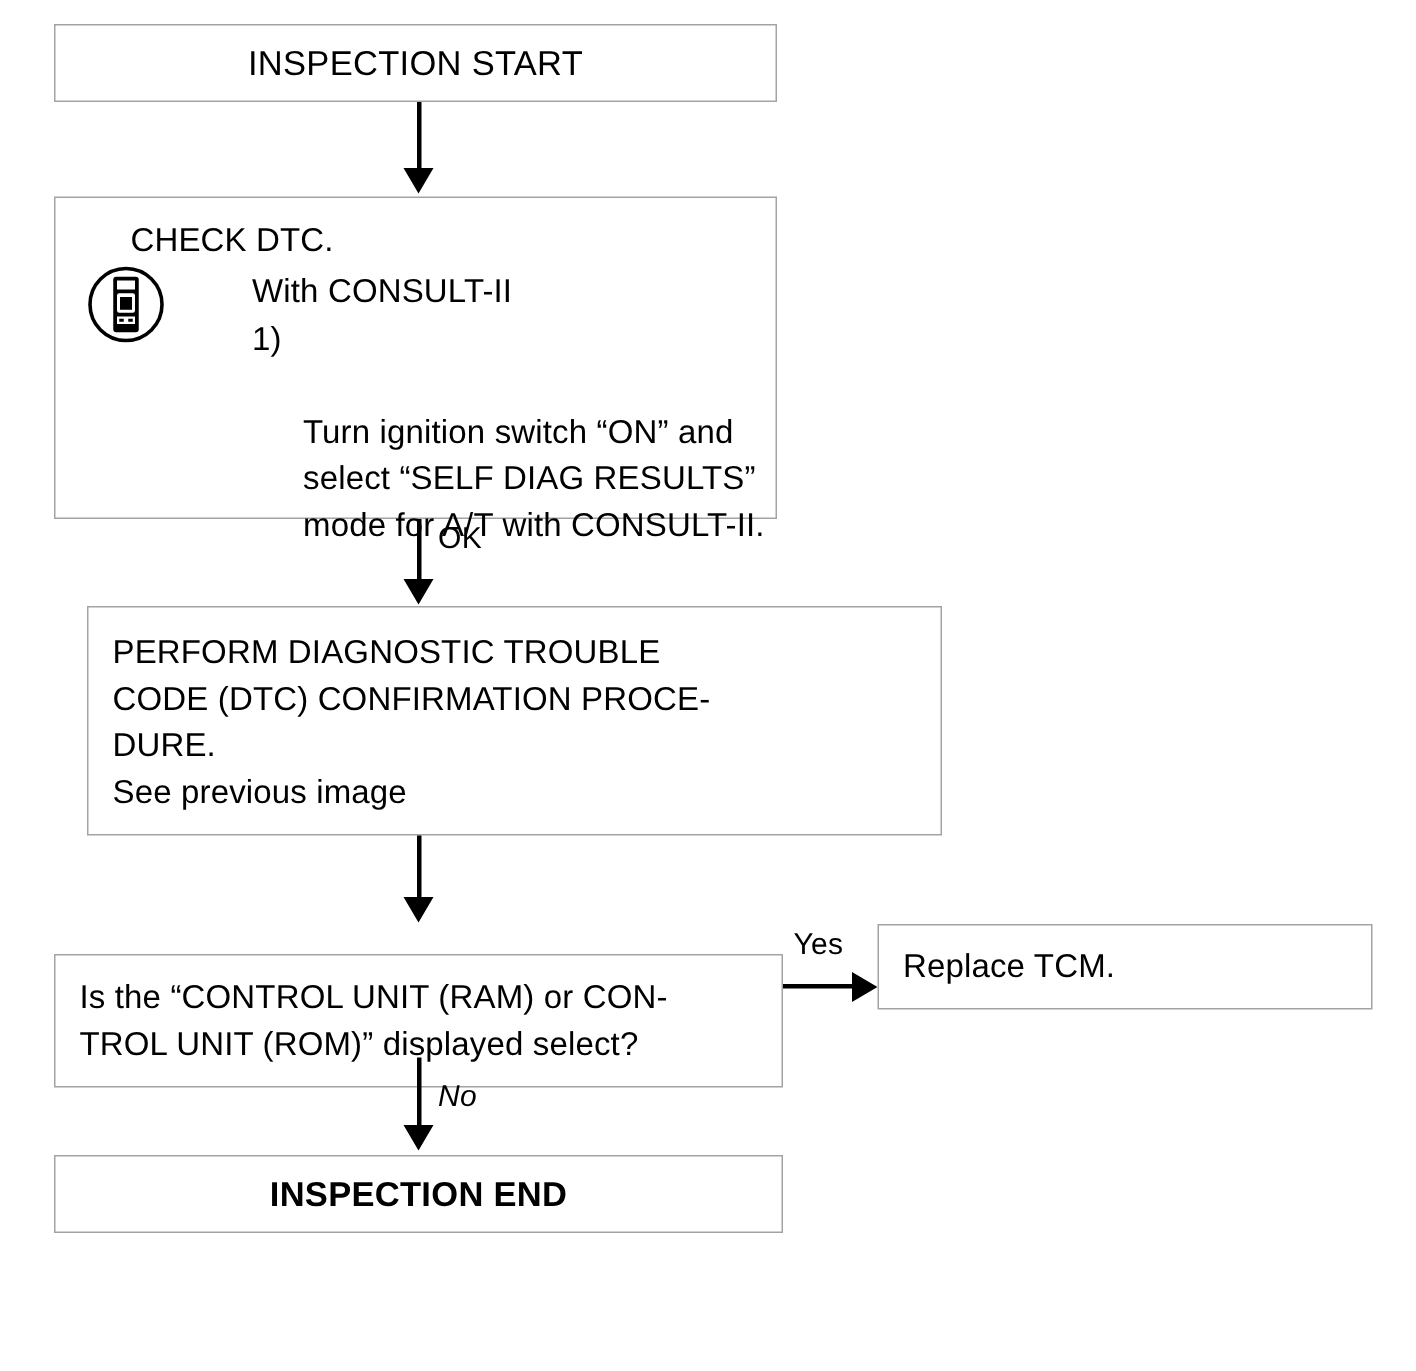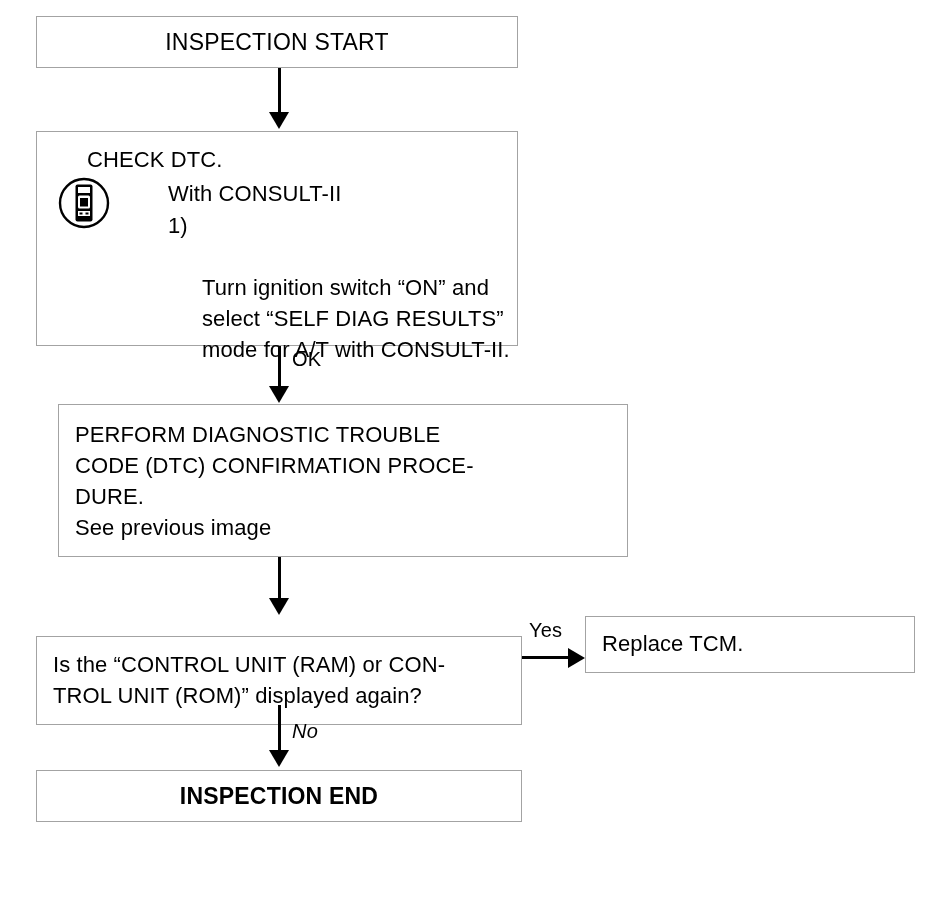--- a/index.html
+++ b/index.html
@@ -151,21 +151,21 @@
     <div class="box-text t-body" style="left:16px; top:45px;">CODE (DTC) CONFIRMATION PROCE-</div>
     <div class="box-text t-body" style="left:16px; top:76px;">DURE.</div>
     <div class="box-text t-body" style="left:16px; top:107px;">See previous image</div>
   </div>
 
   <div class="vline" style="left:278px; top:557px; height:44px;"></div>
   <div class="arrow-down" style="left:269px; top:598px;"></div>
 
   <div class="box" style="left:36px; top:616px; width:486px; height:89px;margin-top:20px;">
     <div class="box-text t-body" style="left:16px; top:12px;">Is the “CONTROL UNIT (RAM) or CON-</div>
-    <div class="box-text t-body" style="left:16px; top:43px;">TROL UNIT (ROM)” displayed again?</div>
+    <div class="box-text t-body" style="left:16px; top:43px;">TROL UNIT (ROM)” displayed select?</div>
   </div>
 
   <div class="hline" style="left:522px; top:656px; width:50px;"></div>
   <div class="arrow-right" style="left:568px; top:648px;"></div>
   <div class="edge-label" style="left:529px; top:619px;">Yes</div>
 
   <div class="box" style="left:585px; top:616px; width:330px; height:57px;">
     <div class="box-text t-body" style="left:16px; top:11px;">Replace TCM.</div>
   </div>
 

